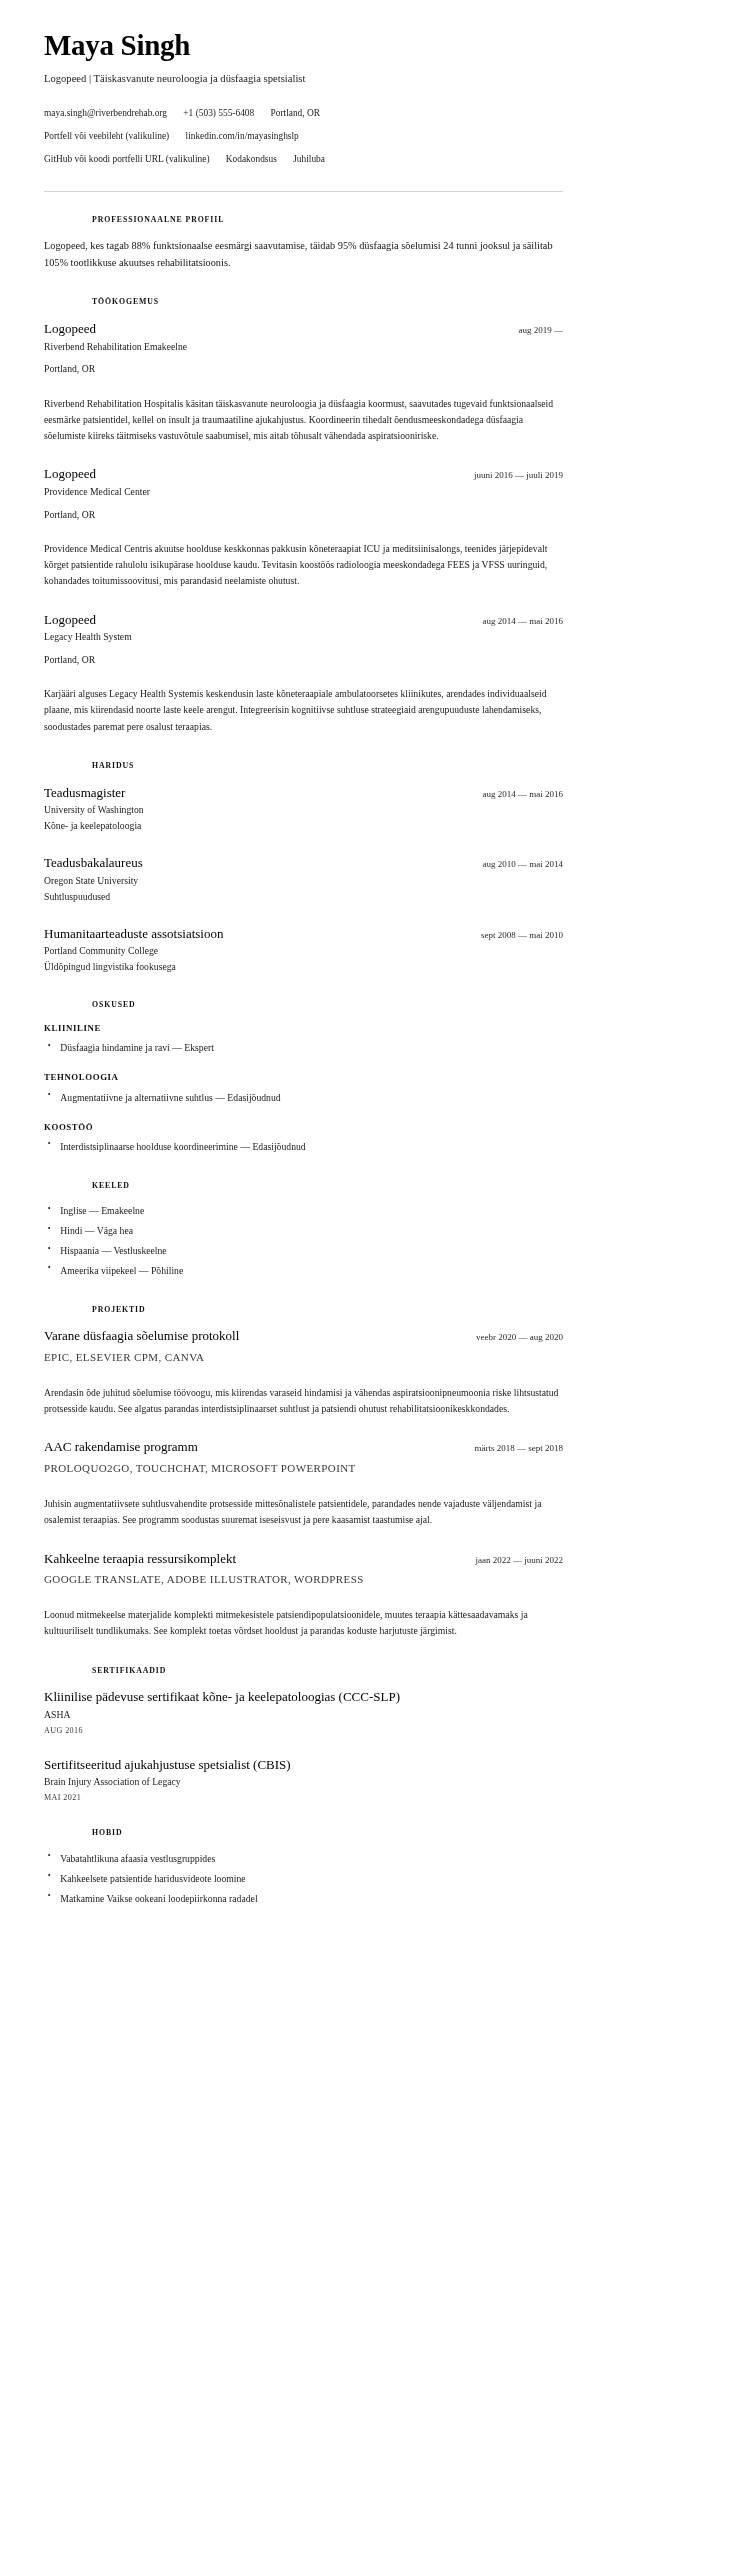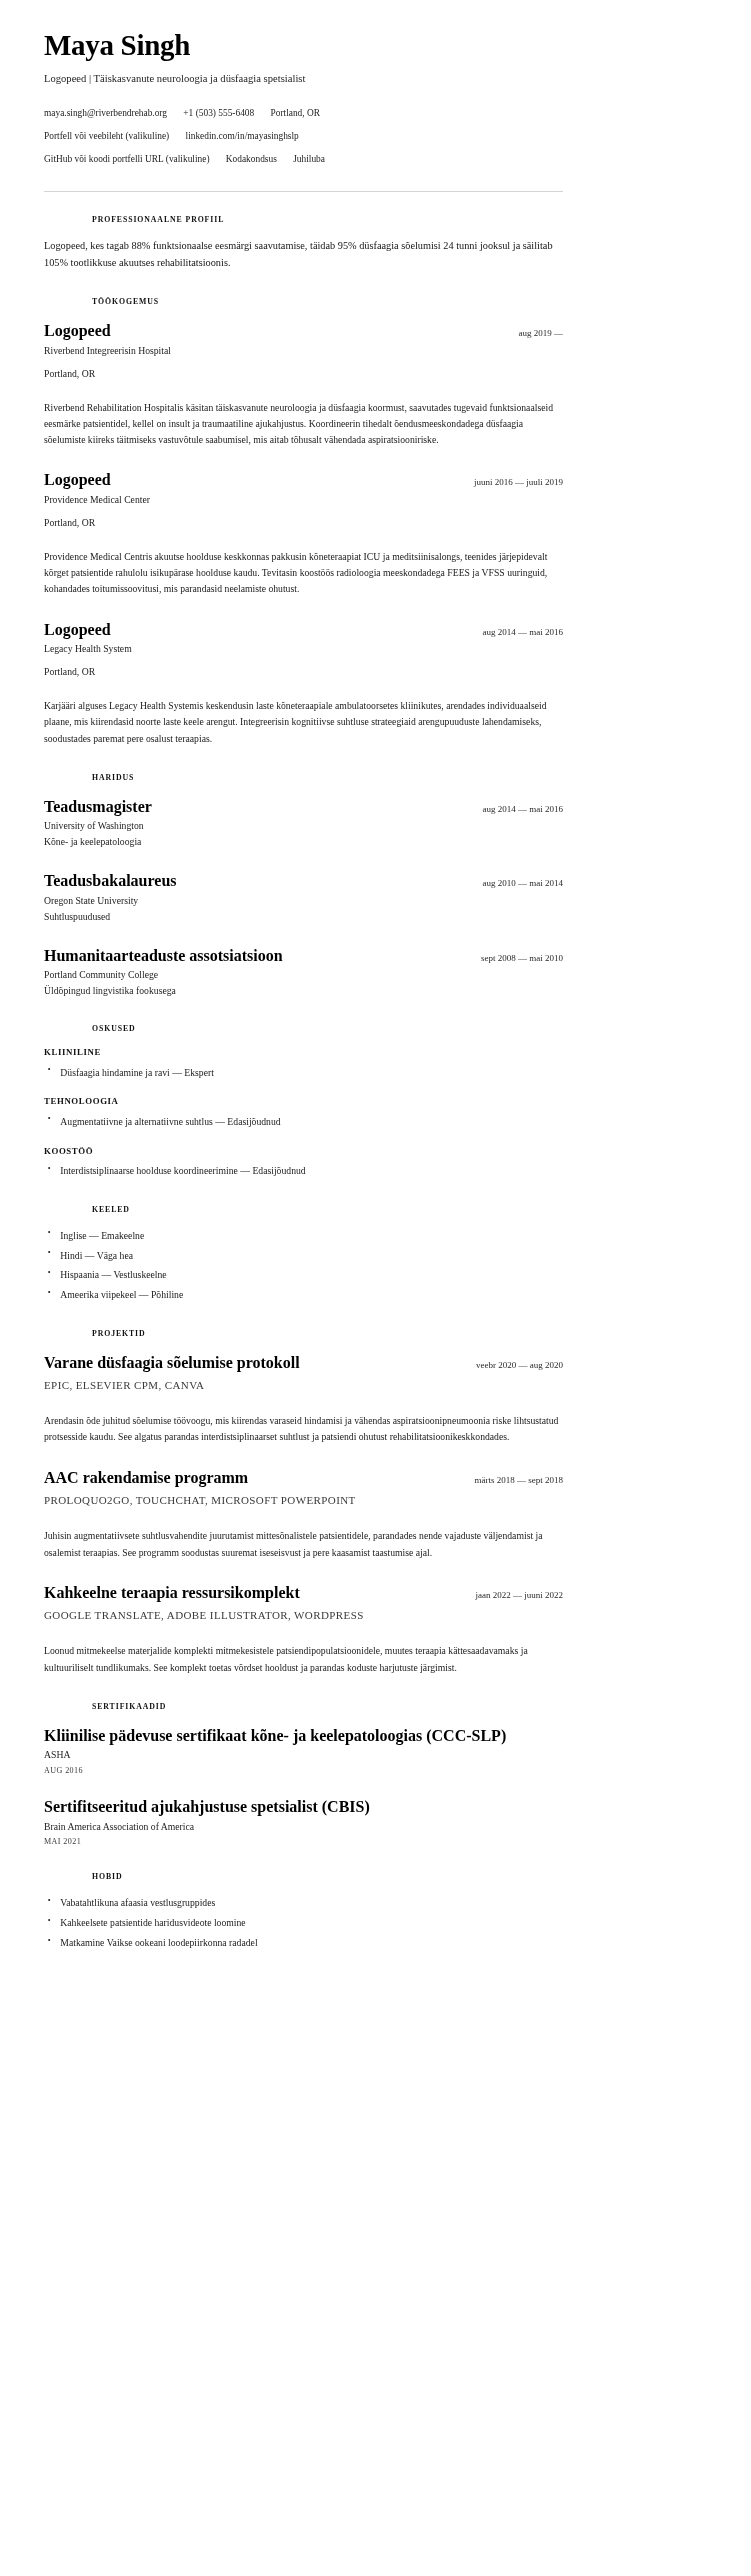--- a/index.html
+++ b/index.html
@@ -74,22 +74,22 @@
   
   .entry { margin-bottom: 21px; }
   .entry:last-child { margin-bottom: 0; }
   .entry-head {
     display: flex;
     justify-content: space-between;
     align-items: baseline;
     gap: 12.5px;
   }
   .entry-title {
-    font-size: 16px;
-    font-weight: bold;
+    font-size: 13px;
+    font-weight: normal;
     color: #000;
     margin: 0;
     line-height: 1.35;
   }
   .entry-date {
     font-size: 9px;
     color: #2a2a2a;
     white-space: nowrap;
     line-height: 1.35;
   }
@@ -199,21 +199,21 @@
   </section>
 
   <section class="section gap-lg">
     <h2 class="section-title">TÖÖKOGEMUS</h2>
 
     <div class="entry">
       <div class="entry-head">
         <h3 class="entry-title">Logopeed</h3>
         <span class="entry-date">aug 2019 —</span>
       </div>
-      <p class="entry-org">Riverbend Integreerisin Hospital</p>
+      <p class="entry-org">Riverbend Rehabilitation Emakeelne</p>
       <p class="entry-sub">Portland, OR</p>
       <p class="entry-desc">Riverbend Rehabilitation Hospitalis käsitan täiskasvanute neuroloogia ja düsfaagia koormust, saavutades tugevaid funktsionaalseid eesmärke patsientidel, kellel on insult ja traumaatiline ajukahjustus. Koordineerin tihedalt õendusmeeskondadega düsfaagia sõelumiste kiireks täitmiseks vastuvõtule saabumisel, mis aitab tõhusalt vähendada aspiratsiooniriske.</p>
     </div>
 
     <div class="entry">
       <div class="entry-head">
         <h3 class="entry-title">Logopeed</h3>
         <span class="entry-date">juuni 2016 — juuli 2019</span>
       </div>
       <p class="entry-org">Providence Medical Center</p>
@@ -309,21 +309,21 @@
       <p class="entry-tech">EPIC, ELSEVIER CPM, CANVA</p>
       <p class="entry-desc">Arendasin õde juhitud sõelumise töövoogu, mis kiirendas varaseid hindamisi ja vähendas aspiratsioonipneumoonia riske lihtsustatud protsesside kaudu. See algatus parandas interdistsiplinaarset suhtlust ja patsiendi ohutust rehabilitatsioonikeskkondades.</p>
     </div>
 
     <div class="entry">
       <div class="entry-head">
         <h3 class="entry-title">AAC rakendamise programm</h3>
         <span class="entry-date">märts 2018 — sept 2018</span>
       </div>
       <p class="entry-tech">PROLOQUO2GO, TOUCHCHAT, MICROSOFT POWERPOINT</p>
-      <p class="entry-desc">Juhisin augmentatiivsete suhtlusvahendite juurutamist mittesõnalistele patsientidele, parandades nende vajaduste väljendamist ja osalemist teraapias. See programm soodustas suuremat iseseisvust ja pere kaasamist taastumise ajal.</p>
+      <p class="entry-desc">Juhisin augmentatiivsete suhtlusvahendite protsesside mittesõnalistele patsientidele, parandades nende vajaduste väljendamist ja osalemist teraapias. See programm soodustas suuremat iseseisvust ja pere kaasamist taastumise ajal.</p>
     </div>
 
     <div class="entry">
       <div class="entry-head">
         <h3 class="entry-title">Kahkeelne teraapia ressursikomplekt</h3>
         <span class="entry-date">jaan 2022 — juuni 2022</span>
       </div>
       <p class="entry-tech">GOOGLE TRANSLATE, ADOBE ILLUSTRATOR, WORDPRESS</p>
       <p class="entry-desc">Loonud mitmekeelse materjalide komplekti mitmekesistele patsiendipopulatsioonidele, muutes teraapia kättesaadavamaks ja kultuuriliselt tundlikumaks. See komplekt toetas võrdset hooldust ja parandas koduste harjutuste järgimist.</p>
     </div>
@@ -333,21 +333,21 @@
     <h2 class="section-title">SERTIFIKAADID</h2>
 
     <div class="entry">
       <h3 class="entry-title">Kliinilise pädevuse sertifikaat kõne- ja keelepatoloogias (CCC-SLP)</h3>
       <p class="entry-org">ASHA</p>
       <p class="entry-meta">AUG 2016</p>
     </div>
 
     <div class="entry">
       <h3 class="entry-title">Sertifitseeritud ajukahjustuse spetsialist (CBIS)</h3>
-      <p class="entry-org">Brain America Association of America</p>
+      <p class="entry-org">Brain Injury Association of Legacy</p>
       <p class="entry-meta">MAI 2021</p>
     </div>
   </section>
 
   <section class="section gap-lg">
     <h2 class="section-title">HOBID</h2>
     <ul class="bullets">
       <li>Vabatahtlikuna afaasia vestlusgruppides</li>
       <li>Kahkeelsete patsientide haridusvideote loomine</li>
       <li>Matkamine Vaikse ookeani loodepiirkonna radadel</li>

